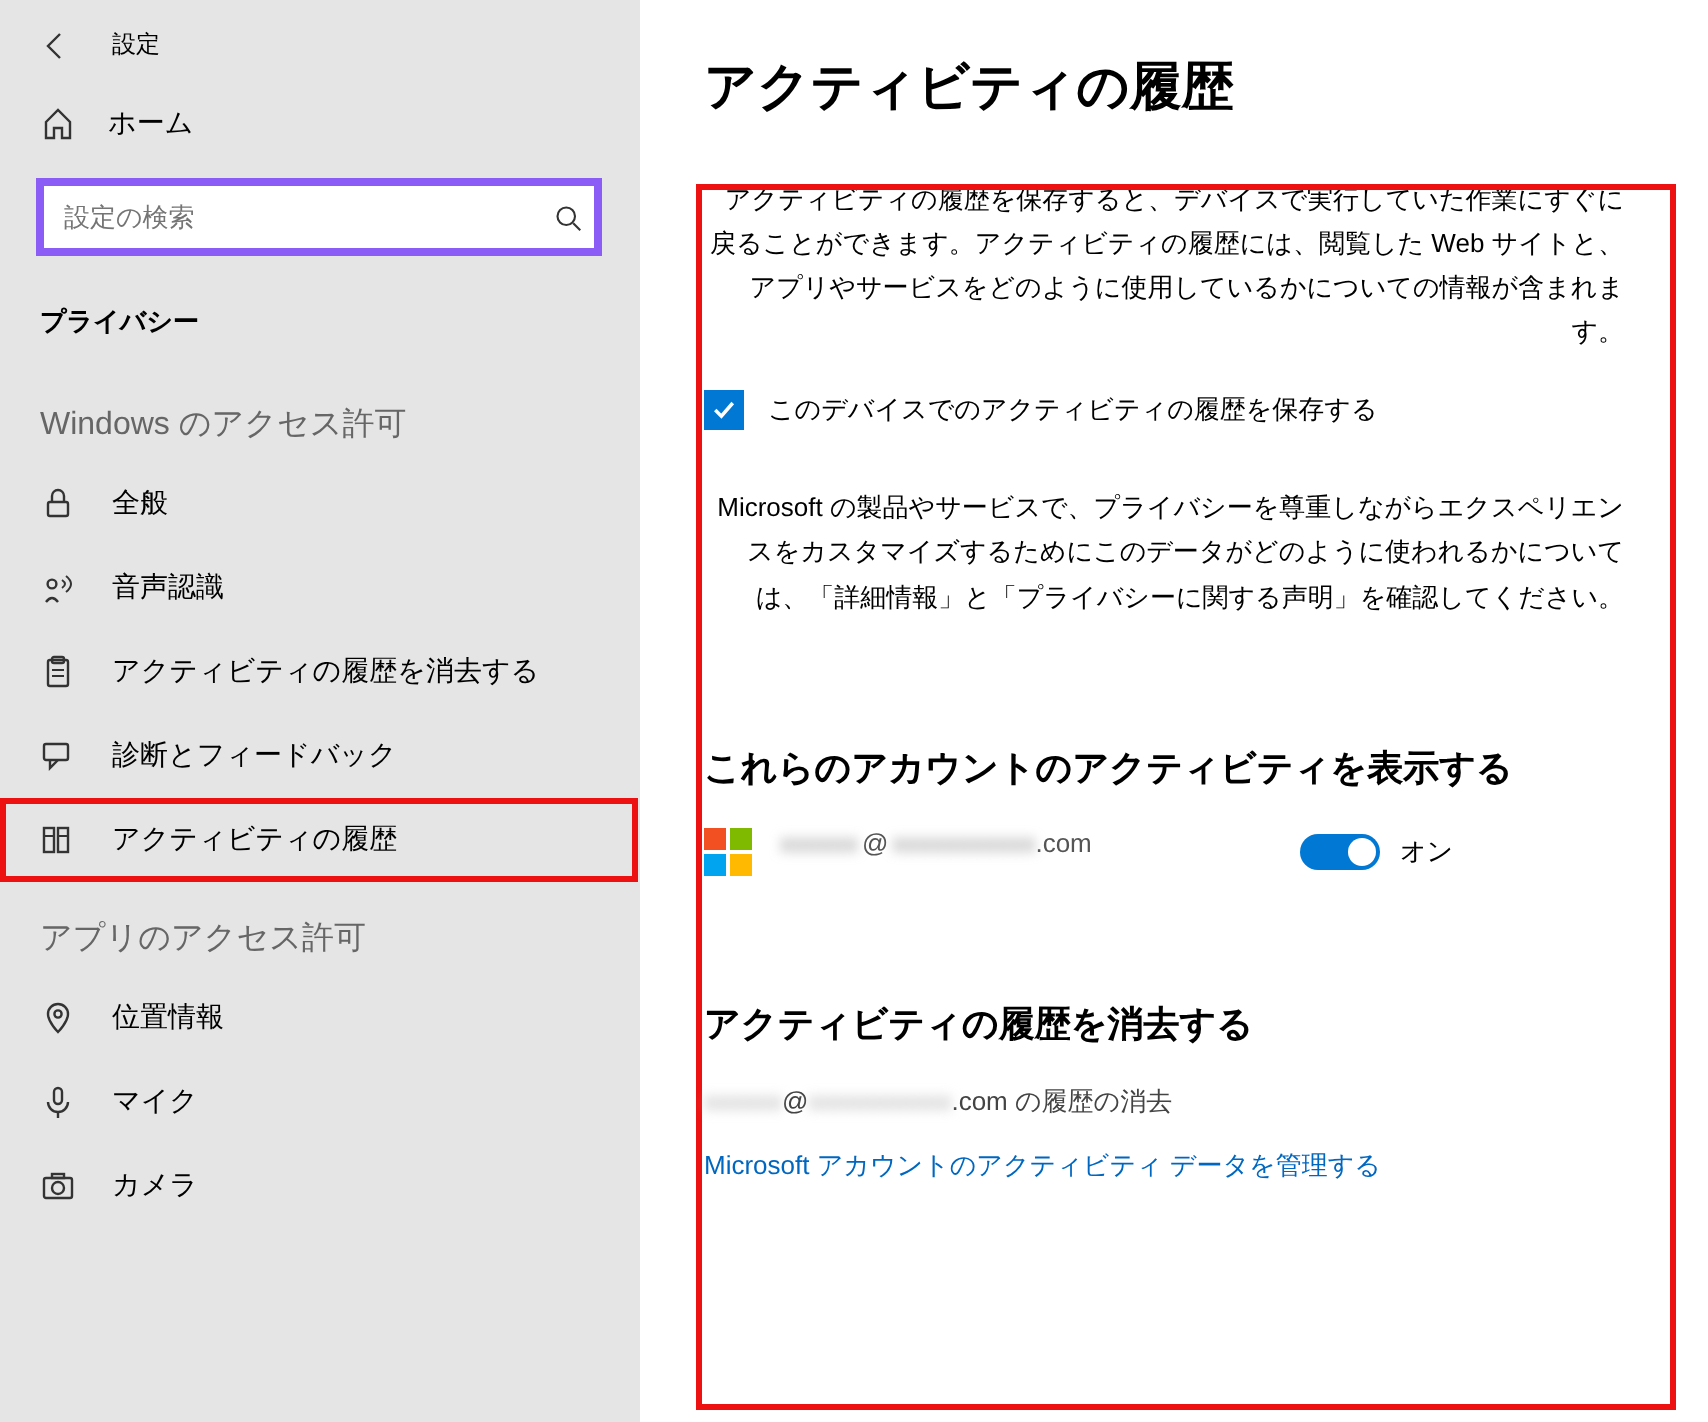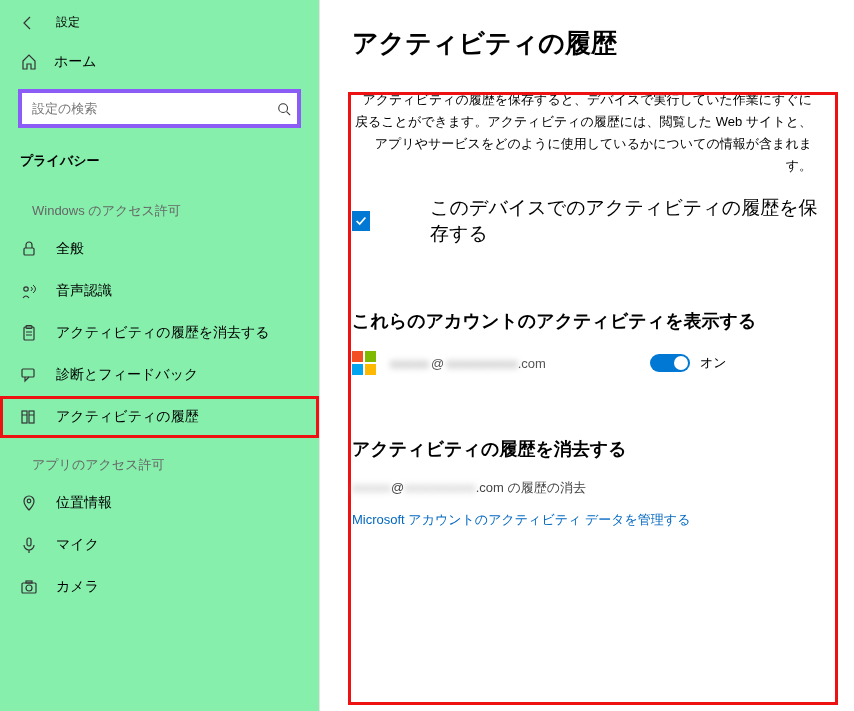--- a/index.html
+++ b/index.html
@@ -1,43 +1,43 @@
 <!DOCTYPE html>
 <html><head>
 <meta charset="utf-8">
 <style>
 * { box-sizing: border-box; margin: 0; padding: 0; }
 body { font-family: "Yu Gothic UI", "Segoe UI", Meiryo, sans-serif; background: #fff; color: #000; width: 854px; height: 711px; overflow: hidden; }
 .app { display: flex; height: 100%; }
-.sidebar { width: 320px; background: #86efac; border-right: 1px solid #e5e5e5; display: flex; flex-direction: column; padding: 0; }
+.sidebar { width: 320px; background: #e5e5e5; border-right: 1px solid #e5e5e5; display: flex; flex-direction: column; padding: 0; }
 .header { display: flex; align-items: center; padding: 14px 20px 10px 20px; }
 .back { width: 16px; height: 16px; display: inline-flex; align-items: center; justify-content: center; margin-right: 20px; font-size: 16px; color: #333; cursor: pointer; }
 .header-title { font-size: 12px; }
 .home-row { display: flex; align-items: center; padding: 12px 20px; cursor: pointer; text-align: right; }
 .home-icon { width: 18px; height: 18px; margin-right: 16px; display: inline-flex; align-items: center; justify-content: center; }
 .home-label { font-size: 14px; }
 .search-box { margin: 6px 18px 14px 18px; position: relative; }
 .search-input { width: 100%; padding: 8px 34px 8px 10px; border: 4px solid #8b5cf6; background: #fff; font-size: 13px; color: #666; }
 .search-icon { position: absolute; right: 10px; top: 50%; transform: translateY(-50%); font-size: 14px; color: #333; }
 .section-label { font-size: 13px; font-weight: 600; padding: 10px 20px 14px 20px; }
-.side-group { font-size: 13px; color: #666; padding: 18px 20px 8px 32px; }
+.side-group { font-size: 16px; color: #666; padding: 18px 20px 8px 20px; }
 .nav-item { display: flex; align-items: center; padding: 12px 20px; cursor: pointer; }
 .nav-icon { width: 18px; height: 18px; margin-right: 18px; display: inline-flex; align-items: center; justify-content: center; color: #333; }
 .nav-label { font-size: 14px; color: #000; }
 .nav-item.highlighted { outline: 3px solid #e11; outline-offset: -3px; }
 .content { flex: 1; padding: 26px 22px 20px 32px; overflow-y: auto; position: relative; }
 .content-border { position: absolute; left: 28px; right: 16px; top: 92px; bottom: 6px; border: 3px solid #e11; pointer-events: none; }
 h1 { font-size: 26px; font-weight: 600; margin-bottom: 28px; }
 .para { font-size: 13px; line-height: 1.7; margin-bottom: 18px; max-width: 460px; text-align: right; }
 .checkbox-row { display: flex; align-items: center; margin: 18px 0 28px 0; }
 .chk { width: 20px; height: 20px; background: #0078d4; display: inline-flex; align-items: center; justify-content: center; margin-right: 12px; }
 .chk svg { width: 14px; height: 14px; }
-.chk-label { font-size: 19px; margin-left: 48px; }
+.chk-label { font-size: 13px; }
 h2 { font-size: 18px; font-weight: 600; margin-top: 62px; margin-bottom: 18px; }
-.account-row { display: flex; align-items: center; margin-top: 18px; }
+.account-row { display: flex; margin-top: 18px; }
 .ms-logo { width: 24px; height: 24px; display: grid; grid-template-columns: 1fr 1fr; grid-template-rows: 1fr 1fr; gap: 2px; margin-right: 14px; }
 .ms-logo span:nth-child(1){background:#f25022;} .ms-logo span:nth-child(2){background:#7fba00;} .ms-logo span:nth-child(3){background:#00a4ef;} .ms-logo span:nth-child(4){background:#ffb900;}
 .account-email { font-size: 13px; flex: 0 0 220px; color: #888; }
 .account-email .vis { color: #888; filter: blur(3px); }
 .account-email .at { filter: none; color: #555; padding: 0 2px; }
 .account-email .dom { filter: none; color: #555; }
 .toggle-wrap { display: flex; align-items: center; margin-left: 40px; }
 .toggle { width: 40px; height: 18px; border-radius: 9px; background: #0078d4; position: relative; margin-right: 10px; cursor: pointer; }
 .toggle::after { content: ""; position: absolute; right: 2px; top: 2px; width: 14px; height: 14px; border-radius: 50%; background: #fff; }
 .toggle-label { font-size: 13px; }
@@ -178,20 +178,21 @@
 
     <div class="checkbox-row">
       <span class="chk">
         <svg viewBox="0 0 16 16">
             <path d="M3 8 L6.5 11.5 L13 4" stroke="#fff" stroke-width="2" fill="none"></path>
           </svg>
       </span>
       <span class="chk-label">このデバイスでのアクティビティの履歴を保存する</span>
     </div>
 
+    <p class="para">Microsoft の製品やサービスで、プライバシーを尊重しながらエクスペリエンスをカスタマイズするためにこのデータがどのように使われるかについては、「詳細情報」と「プライバシーに関する声明」を確認してください。</p>
 
     <h2>これらのアカウントのアクティビティを表示する</h2>
 
     <div class="account-row">
       <span class="ms-logo">
           <span></span>
           <span></span>
           <span></span>
           <span></span>
         </span>

